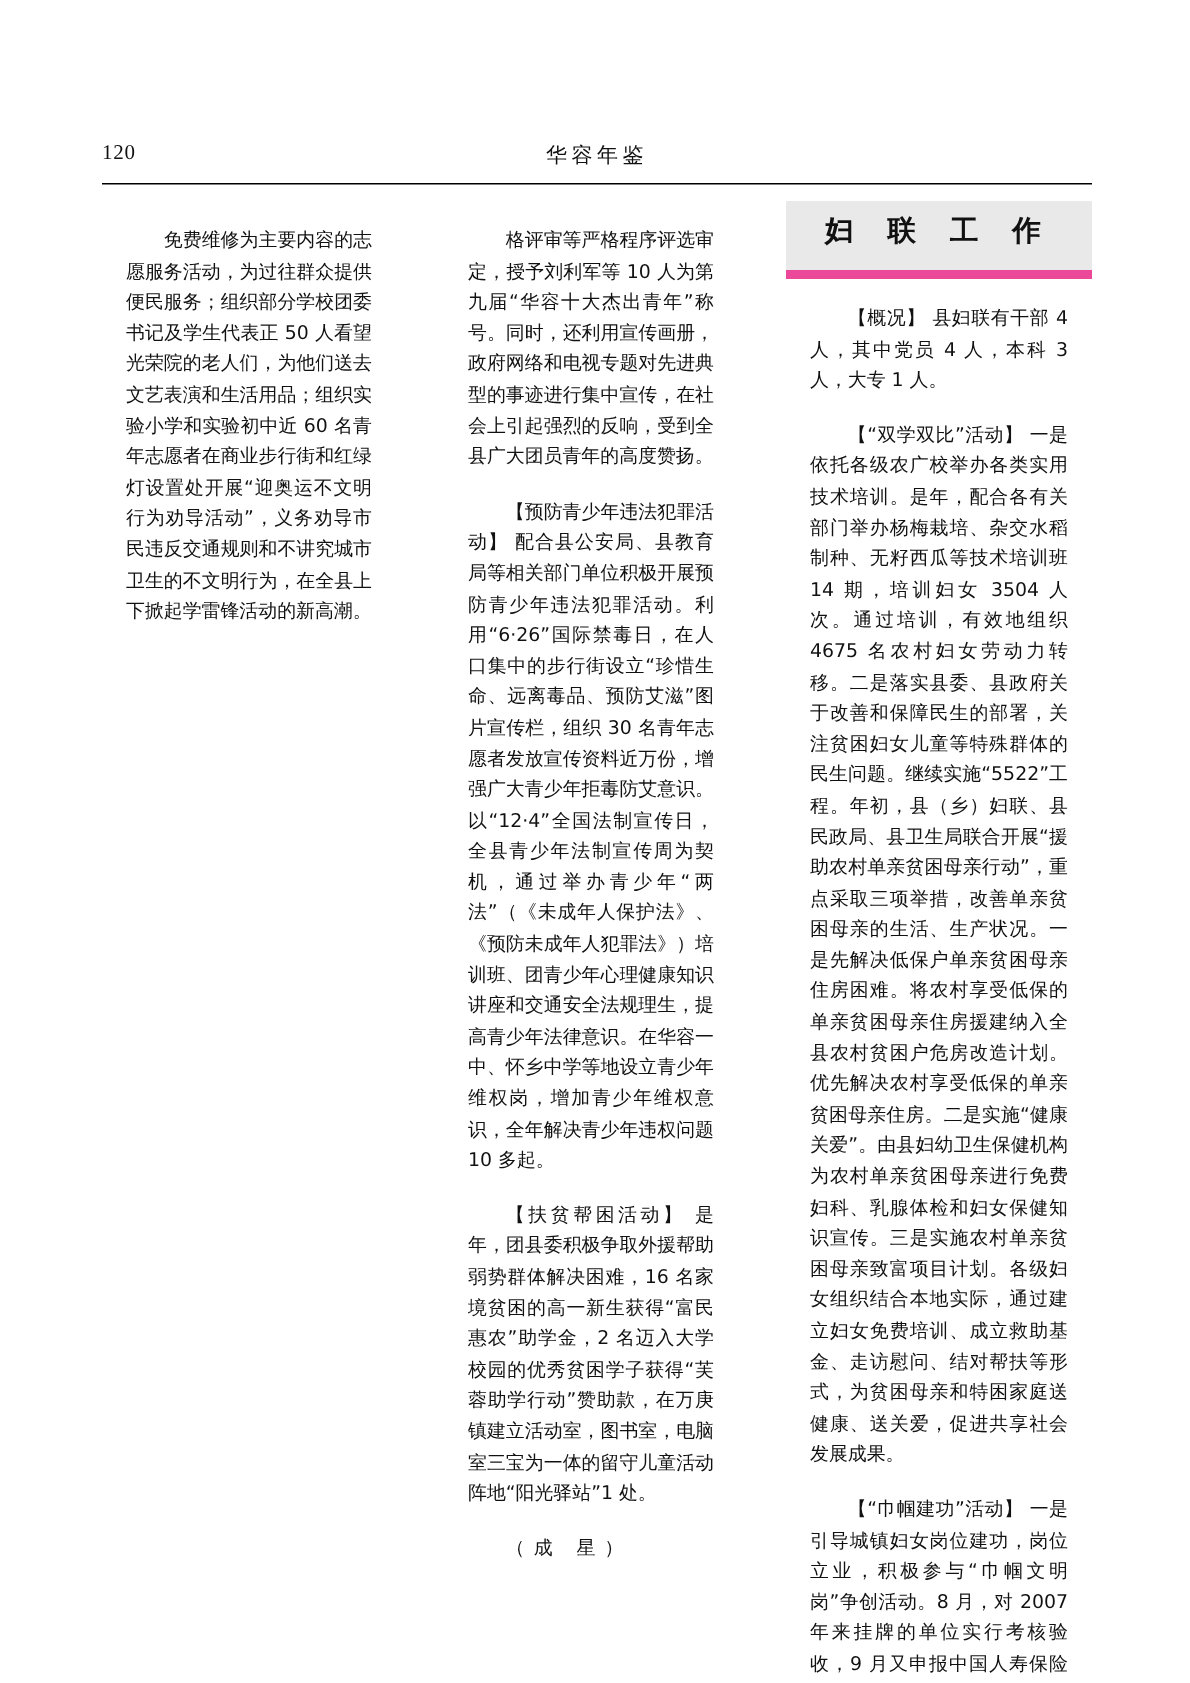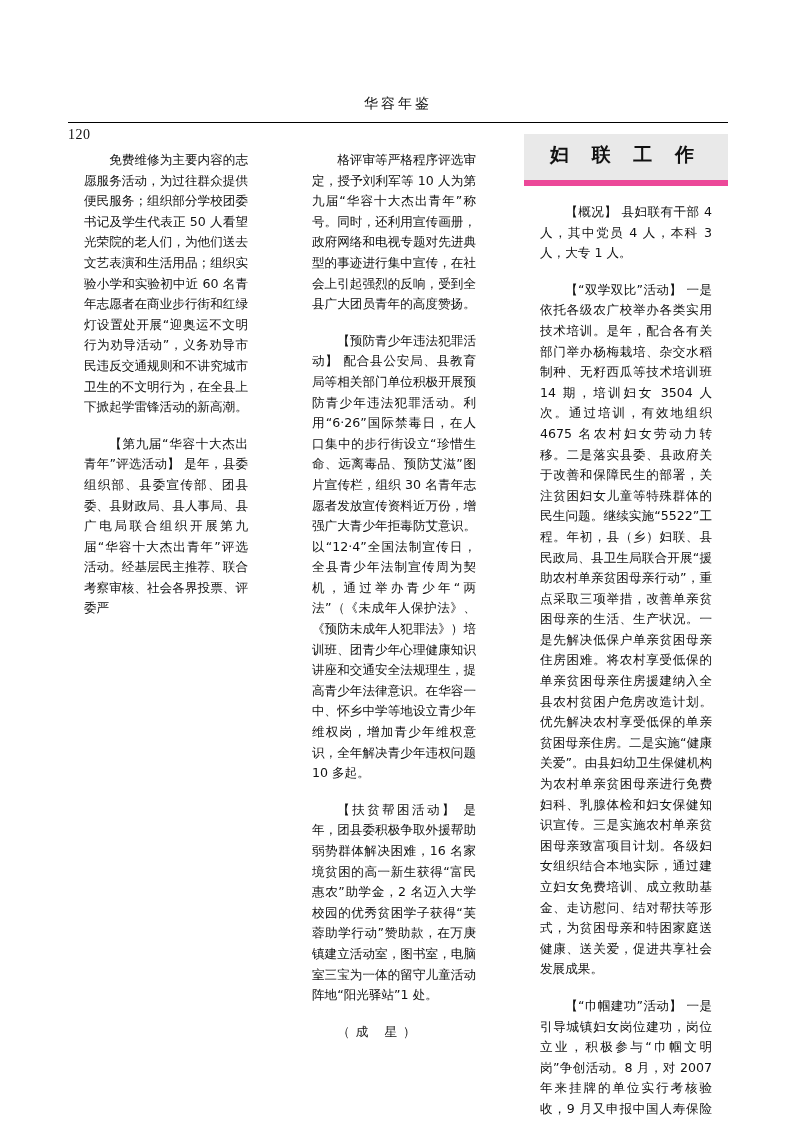--- a/index.html
+++ b/index.html
@@ -29,21 +29,20 @@
     width: 660px;
     height: 34px;
   }
   .header .page-num {
     position: absolute;
     left: 0;
     top: 0;
     font-size: 14px;
     letter-spacing: 0.5px;
     font-family: "Liberation Serif", serif;
-    margin-top: 32px;
   }
   .header .book-title {
     position: absolute;
     left: 0;
     top: 0;
     width: 660px;
     text-align: center;
     font-size: 14px;
     letter-spacing: 3px;
     font-family: Liberation Serif, serif;
@@ -115,21 +114,20 @@
   <div class="header">
     <div class="page-num">120</div>
     <div class="book-title">华容年鉴</div>
     <div class="rule"></div>
   </div>
 
   <div class="cols">
 
     <div class="col col1">
       <p>免费维修为主要内容的志愿服务活动，为过往群众提供便民服务；组织部分学校团委书记及学生代表正 50 人看望光荣院的老人们，为他们送去文艺表演和生活用品；组织实验小学和实验初中近 60 名青年志愿者在商业步行街和红绿灯设置处开展“迎奥运不文明行为劝导活动”，义务劝导市民违反交通规则和不讲究城市卫生的不文明行为，在全县上下掀起学雷锋活动的新高潮。</p>
-      <p>【第九届“华容十大杰出青年”评选活动】 是年，县委组织部、县委宣传部、团县委、县财政局、县人事局、县广电局联合组织开展第九届“华容十大杰出青年”评选活动。经基层民主推荐、联合考察审核、社会各界投票、评委严</p>
     </div>
 
     <div class="col col2">
       <p>格评审等严格程序评选审定，授予刘利军等 10 人为第九届“华容十大杰出青年”称号。同时，还利用宣传画册，政府网络和电视专题对先进典型的事迹进行集中宣传，在社会上引起强烈的反响，受到全县广大团员青年的高度赞扬。</p>
       <p>【预防青少年违法犯罪活动】 配合县公安局、县教育局等相关部门单位积极开展预防青少年违法犯罪活动。利用“6·26”国际禁毒日，在人口集中的步行街设立“珍惜生命、远离毒品、预防艾滋”图片宣传栏，组织 30 名青年志愿者发放宣传资料近万份，增强广大青少年拒毒防艾意识。以“12·4”全国法制宣传日，全县青少年法制宣传周为契机，通过举办青少年“两法”（《未成年人保护法》、《预防未成年人犯罪法》）培训班、团青少年心理健康知识讲座和交通安全法规理生，提高青少年法律意识。在华容一中、怀乡中学等地设立青少年维权岗，增加青少年维权意识，全年解决青少年违权问题 10 多起。</p>
       <p>【扶贫帮困活动】 是年，团县委积极争取外援帮助弱势群体解决困难，16 名家境贫困的高一新生获得“富民惠农”助学金，2 名迈入大学校园的优秀贫困学子获得“芙蓉助学行动”赞助款，在万庚镇建立活动室，图书室，电脑室三宝为一体的留守儿童活动阵地“阳光驿站”1 处。</p>
       <p class="sig">（成 星）</p>
     </div>
 
     <div class="col col3">

